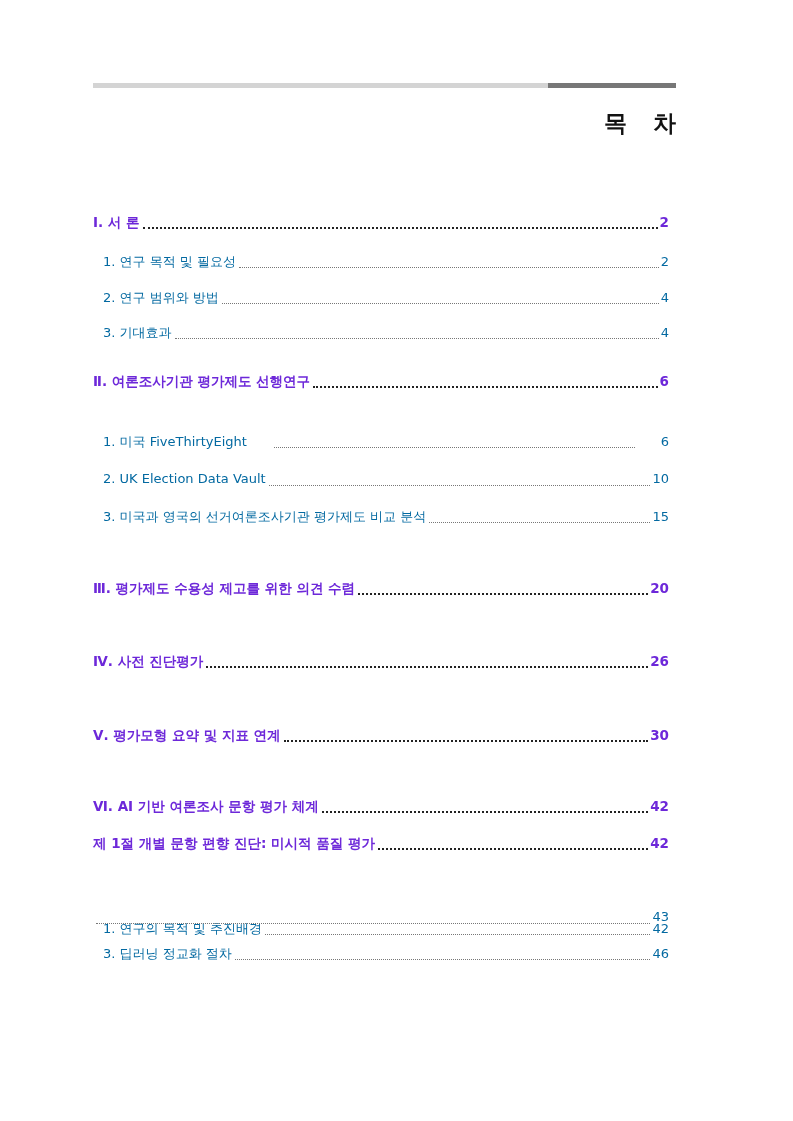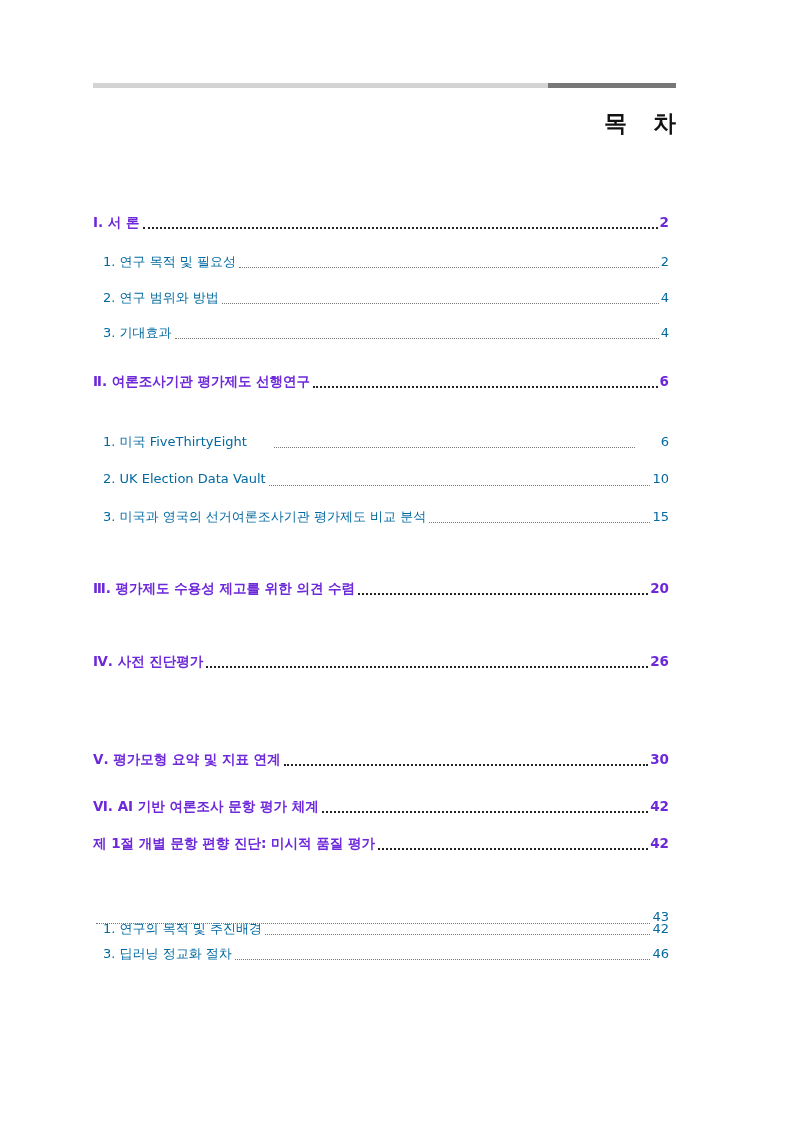--- a/index.html
+++ b/index.html
@@ -78,21 +78,21 @@
     <div class="row major" style="top: 580px;">
     <span class="label">Ⅲ. 평가제도 수용성 제고를 위한 의견 수렴</span>
     <span class="leader"></span>
     <span class="page">20</span>
   </div>
     <div class="row major" style="top: 653px;">
     <span class="label">Ⅳ. 사전 진단평가</span>
     <span class="leader"></span>
     <span class="page">26</span>
   </div>
-    <div class="row major" style="top: 751px;">
+    <div class="row major" style="top: 727px;">
     <span class="label">Ⅴ. 평가모형 요약 및 지표 연계</span>
     <span class="leader"></span>
     <span class="page">30</span>
   </div>
     <div class="row major" style="top: 798px;">
     <span class="label">Ⅵ. AI 기반 여론조사 문항 평가 체계</span>
     <span class="leader"></span>
     <span class="page">42</span>
   </div>
     <div class="row major" style="top: 835px;">

